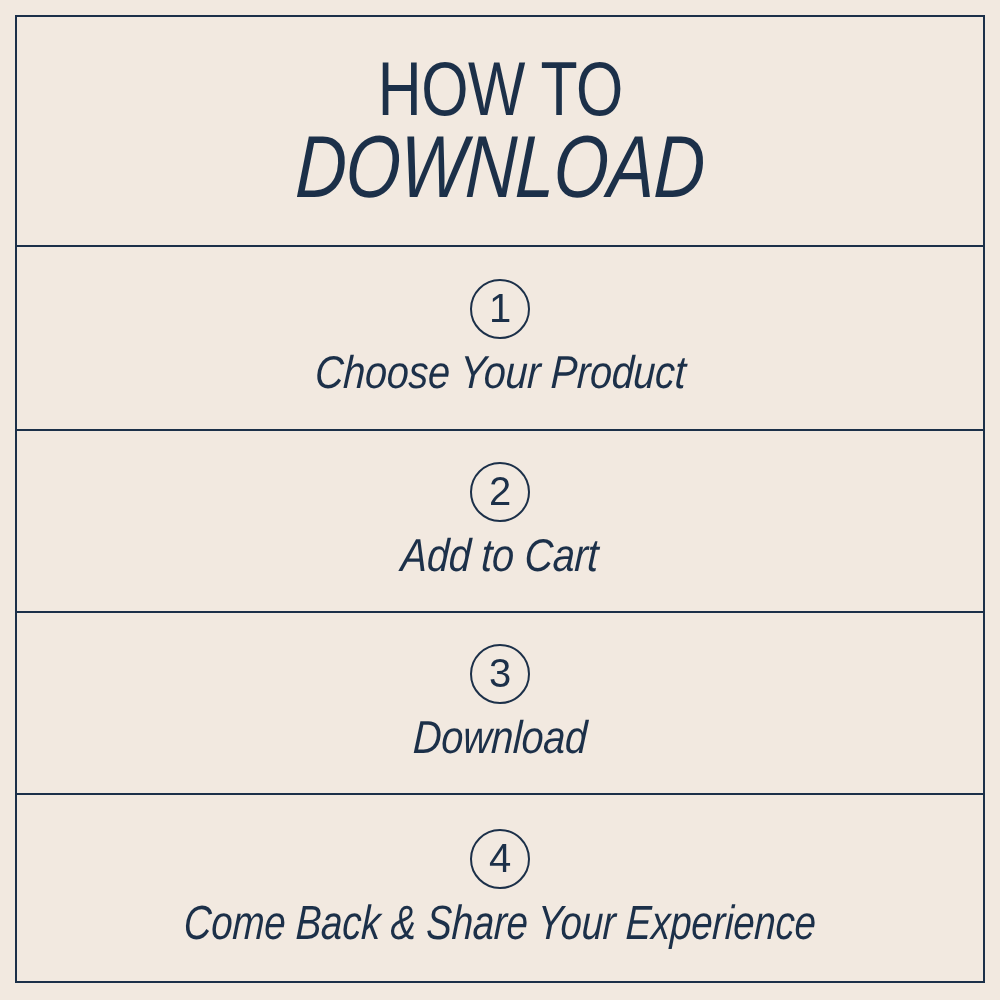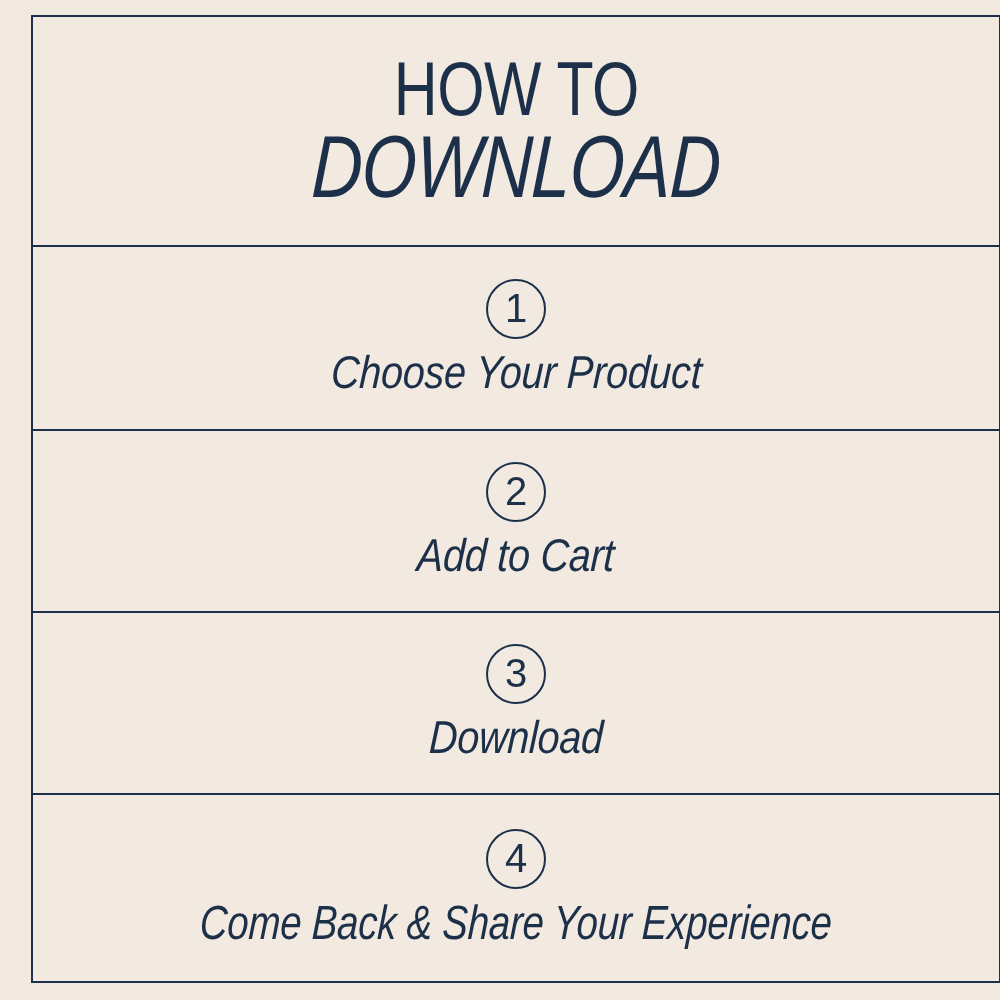--- a/index.html
+++ b/index.html
@@ -29,21 +29,20 @@
     position: absolute;
     left: 15px;
     top: 15px;
     width: 970px;      
     height: 968px;     
     box-sizing: border-box;
     border: 2px solid #1C3049;
     background: #F2E9E0;
     display: flex;
     flex-direction: column;
-    margin-left: 16px;
   }
 
   
   #header-band {
     position: relative;
     height: 230px;            
     border-bottom: 2px solid #1C3049;
     box-sizing: border-box;
     display: flex;
     flex-direction: column;

